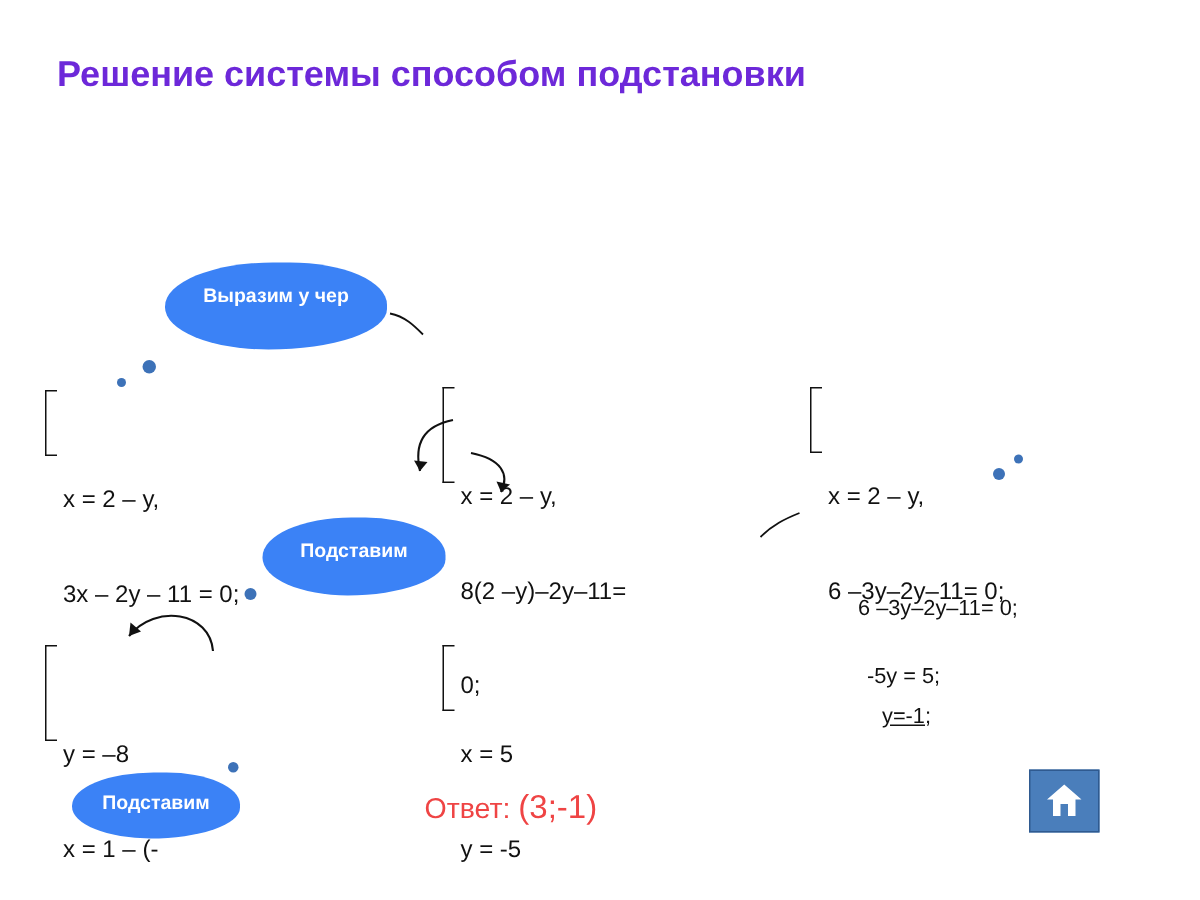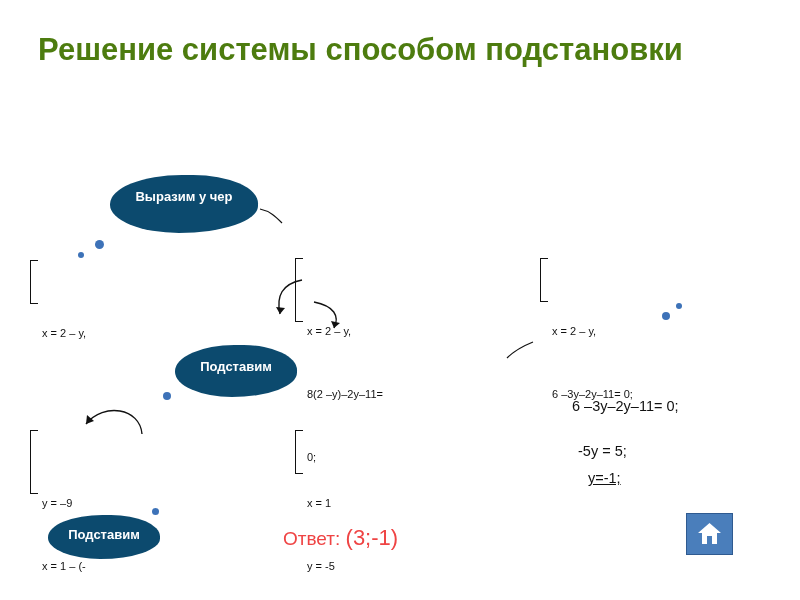--- a/index.html
+++ b/index.html
@@ -17,31 +17,31 @@
   .slide {
     position: relative;
     width: 800px;
     height: 600px;
   }
   .title {
     position: absolute;
     left: 38px;
     top: 30px;
     width: 700px;
-    font-size: 31px;
+    font-size: 24px;
     line-height: 40px;
     font-weight: bold;
-    color: #4d7c0f;
+    color: #6d28d9;
     letter-spacing: 0px;
   }
 
   
   .blob {
     position: absolute;
-    background: #0c4a6e;
+    background: #3b82f6;
     border-radius: 50% 45% 55% 48% / 52% 50% 48% 50%;
     box-shadow: 0 0 0 0 rgba(0,0,0,0);
   }
   .blob .blob-text {
     position: absolute;
     left: 0;
     right: 0;
     top: 50%;
     transform: translateY(-50%);
     text-align: center;
@@ -56,21 +56,21 @@
   }
   .dot {
     position: absolute;
     background: #3d72b8;
     border-radius: 50%;
   }
 
   
   .system {
     position: absolute;
-    font-size: 11px;
+    font-size: 16px;
     line-height: 21px;
     color: #111111;
     white-space: pre;
   }
   .system .brace {
     position: absolute;
     left: 0;
     top: 0;
     border-left: 1.6px solid #111;
     border-top: 1.6px solid #111;
@@ -145,45 +145,46 @@
   <div class="dot" style="left:676px; top:303px; width:6px; height:6px;"></div>
 
   <div class="blob" style="left:48px; top:515px; width:112px; height:44px;">
     <div class="blob-text" style="top:45%;">Подставим</div>
   </div>
   <div class="dot" style="left:152px; top:508px; width:7px; height:7px;"></div>
 
   <div class="system" style="left:30px; top:260px;">
     <div class="brace" style="height:42px;"></div>
     <div class="lines">x = 2 – y,</div>
+    <div class="lines">3x – 2y – 11 = 0;</div>
   </div>
 
   <div class="system" style="left:295px; top:258px;">
     <div class="brace" style="height:62px;"></div>
     <div class="lines">x = 2 – y,</div>
     <div class="lines">8(2 –y)–2y–11=</div>
     <div class="lines">0;</div>
   </div>
 
   <div class="system" style="left:540px; top:258px;">
     <div class="brace" style="height:42px;"></div>
     <div class="lines">x = 2 – y,</div>
     <div class="lines">6 –3y–2y–11= 0;</div>
   </div>
 
   <div class="system" style="left:30px; top:430px;">
     <div class="brace" style="height:62px;"></div>
-    <div class="lines">y = –9</div>
+    <div class="lines">y = –8</div>
     <div class="lines">x = 1 – (-</div>
     
   </div>
 
   <div class="system" style="left:295px; top:430px;">
     <div class="brace" style="height:42px;"></div>
-    <div class="lines">x = 1</div>
+    <div class="lines">x = 5</div>
     <div class="lines">y = -5</div>
   </div>
 
   <div class="plain" style="left:572px; top:396px;">6 –3y–2y–11= 0;</div>
   <div class="plain" style="left:578px; top:441px;">-5y = 5;</div>
   <div class="plain underlined" style="left:588px; top:468px;">y=-1;</div>
 
   <div class="answer">
     <span>Ответ: </span><span class="big">(3;-1)</span>
   </div>

